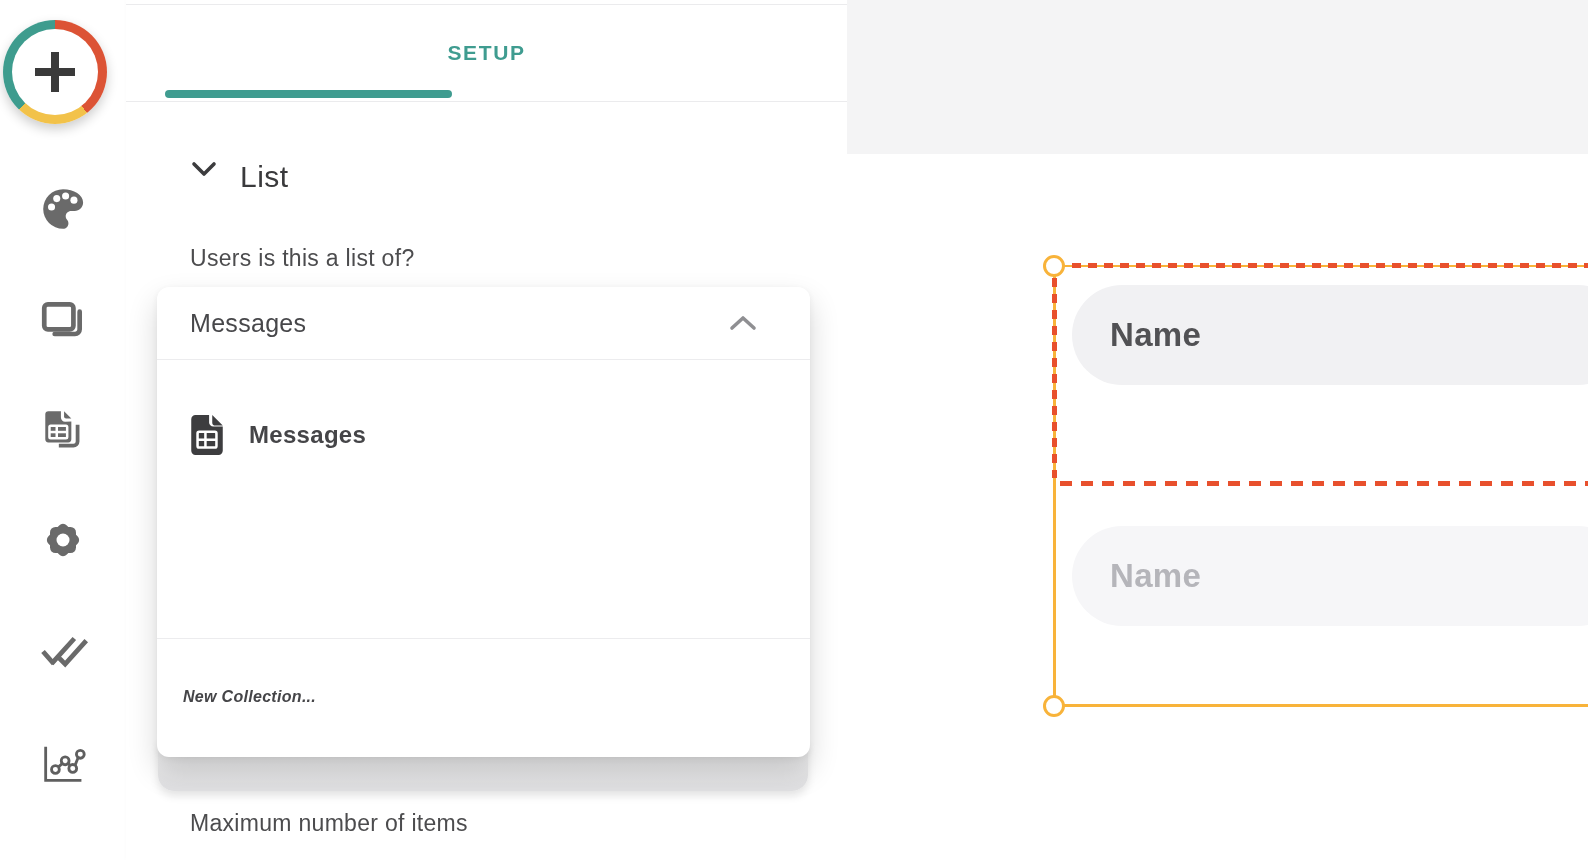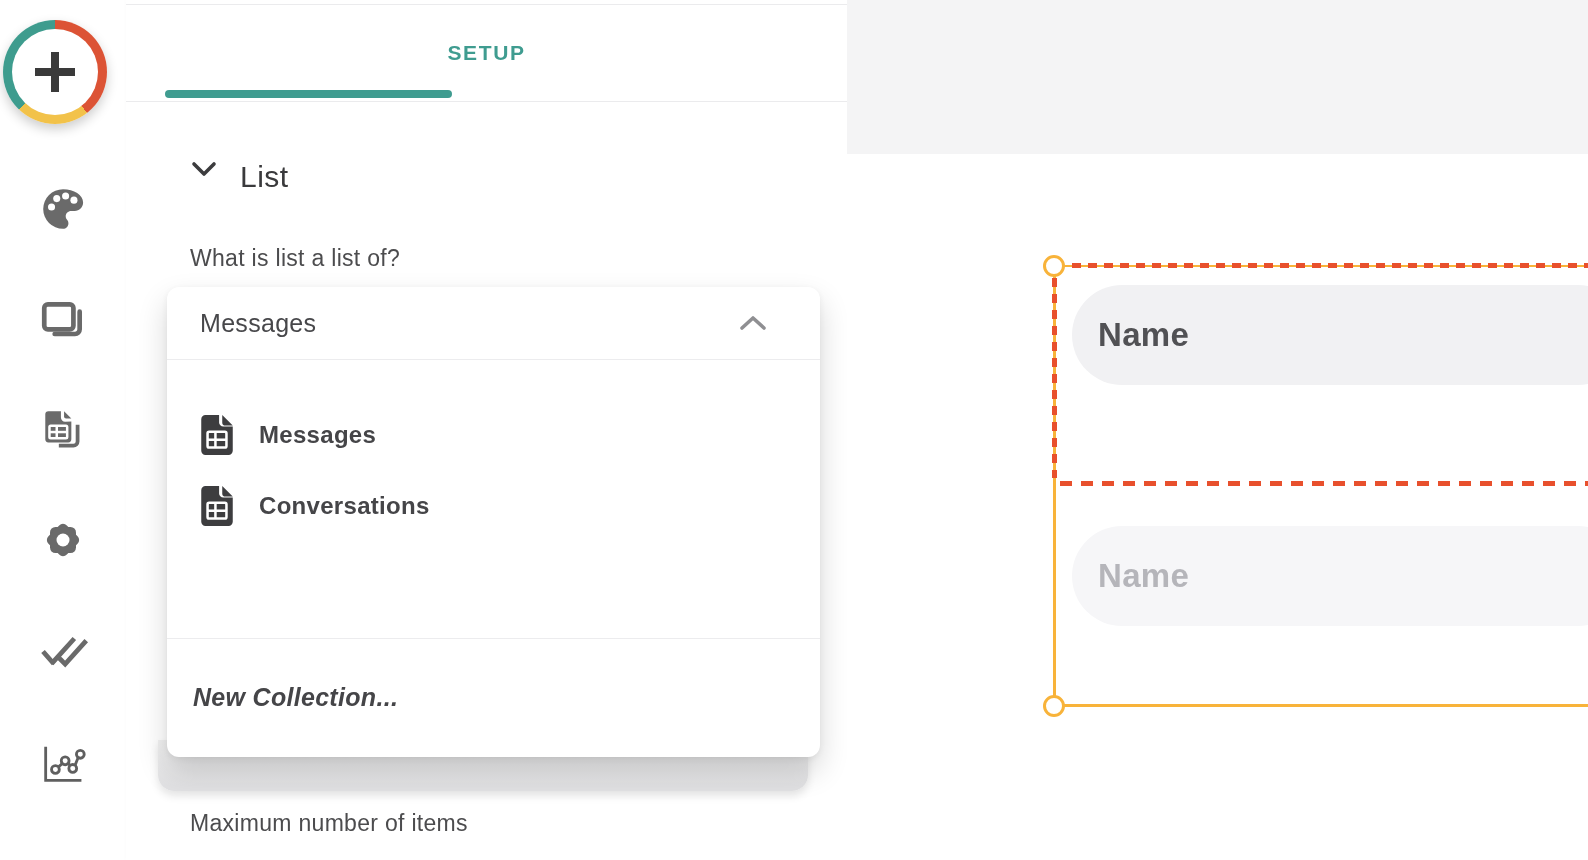--- a/index.html
+++ b/index.html
@@ -22,41 +22,41 @@
   .tab.active{color:#3f9c90;}
   .tab-underline{position:absolute;left:39px;bottom:3px;width:287px;height:8px;border-radius:5px;background:#3f9c90;}
 
   .section-head{position:absolute;left:64px;top:160px;height:42px;display:flex;gap:22px;cursor:pointer;}
   .section-title{font-size:30px;font-weight:400;color:#3a3a3c;letter-spacing:.5px;}
   .field-label{position:absolute;left:64px;top:245px;font-size:23px;color:#4c4c4e;letter-spacing:.3px;}
 
   .select-ghost{position:absolute;left:32px;top:740px;width:650px;height:51px;border-radius:0 0 16px 16px;
     background:linear-gradient(180deg,#f2f2f2 0%,#e1e1e3 90%);box-shadow:0 5px 9px rgba(0,0,0,.10);}
 
-  .dd-card{position:absolute;left:41px;top:287px;width:653px;height:470px;background:#fff;border-radius:12px;
+  .dd-card{position:absolute;left:31px;top:287px;width:653px;height:470px;background:#fff;border-radius:12px;
     box-shadow:0 14px 30px rgba(0,0,0,.16),0 2px 6px rgba(0,0,0,.06);}
   .dd-head{position:absolute;left:0;top:0;width:100%;height:72px;border-bottom:1px solid #ececee;display:flex;align-items:center;cursor:pointer;}
   .dd-head-label{margin-left:33px;font-size:25px;color:#47474a;letter-spacing:.3px;}
   .dd-head .chev{position:absolute;right:52px;top:26px;}
   .dd-item{position:absolute;left:0;width:100%;height:48px;display:flex;align-items:center;cursor:pointer;}
   .dd-item .sheet{margin-left:33px;flex:0 0 auto;}
   .dd-item-label{margin-left:25px;font-size:24px;font-weight:700;color:#454548;letter-spacing:.3px;}
   .dd-sep{position:absolute;left:0;top:351px;width:100%;height:0;border-top:1px solid #ececee;}
   .dd-new{position:absolute;left:0;top:376px;width:100%;height:68px;display:flex;align-items:center;cursor:pointer;}
-  .dd-new-label{margin-left:26px;font-size:25px;font-weight:700;font-style:italic;color:#454548;letter-spacing:.3px;}
+  .dd-new-label{margin-left:26px;font-size:16px;font-weight:700;font-style:italic;color:#454548;letter-spacing:.3px;}
 
   .max-label{position:absolute;left:64px;top:810px;font-size:23px;color:#4c4c4e;letter-spacing:.3px;}
 
   
   .canvas{position:absolute;left:847px;top:0;width:741px;height:860px;background:#fff;overflow:hidden;}
   .canvas-band{position:absolute;left:0;top:0;width:100%;height:154px;background:#f4f4f5;}
   .pill{position:absolute;left:225px;right:-40px;height:100px;border-radius:50px;display:flex;align-items:center;}
   .pill-1{top:285px;background:#f1f1f3;}
   .pill-2{top:526px;background:#f6f6f8;}
-  .pill-text{margin-left:26px;font-size:33px;font-weight:600;letter-spacing:.3px;text-align:center;}
+  .pill-text{margin-left:38px;font-size:33px;font-weight:600;letter-spacing:.3px;text-align:center;}
   .pill-1 .pill-text{color:#515154;}
   .pill-2 .pill-text{color:#b5b5ba;}
 
   .sel-line-top{position:absolute;left:207px;right:0;top:265px;height:2px;background:#f8b33a;}
   .sel-dash-top{position:absolute;left:225px;right:0;top:263px;height:5px;
     background:repeating-linear-gradient(90deg,#e8502d 0 9px,transparent 9px 16px);}
   .sel-line-left{position:absolute;left:206px;top:266px;width:3px;height:440px;background:#f8b33a;}
   .sel-dash-left{position:absolute;left:205px;top:278px;width:5px;height:200px;
     background:repeating-linear-gradient(180deg,#e8502d 0 9px,transparent 9px 16px);}
   .sel-dash-mid{position:absolute;left:213px;right:0;top:481px;height:5px;
@@ -156,21 +156,21 @@
       </div>
     </div>
 
     <div class="section-head">
       <svg width="28" height="18" viewBox="0 0 28 18">
         <polyline points="4,4 14,14 24,4" fill="none" stroke="#3c3c3e" stroke-width="3.6" stroke-linecap="round" stroke-linejoin="round"></polyline>
       </svg>
       <span class="section-title">List</span>
     </div>
 
-    <div class="field-label">What is list a list of?</div>
+    <div class="field-label">Users is this a list of?</div>
 
     <div class="select-ghost"></div>
 
     <div class="dd-card">
       <div class="dd-head">
         <span class="dd-head-label">Messages</span>
         <svg class="chev" width="30" height="20" viewBox="0 0 30 20">
           <polyline points="4,15 15,5 26,15" fill="none" stroke="#8f8f92" stroke-width="3.6" stroke-linecap="round" stroke-linejoin="round"></polyline>
         </svg>
       </div>
@@ -181,32 +181,20 @@
           <path d="M21 1l10 10h-7a3 3 0 0 1-3-3z" fill="#3d3d3f"></path>
           <g stroke="#fff" stroke-width="2.4" fill="none">
             <rect x="7" y="17" width="18" height="15" rx="1.5"></rect>
             <line x1="7" y1="24.5" x2="25" y2="24.5"></line>
             <line x1="14.5" y1="17" x2="14.5" y2="32"></line>
           </g>
         </svg>
         <span class="dd-item-label">Messages</span>
       </div>
 
-      <div class="dd-item" style="top:195px">
-        <svg class="sheet" width="34" height="42" viewBox="0 0 32 40">
-          <path d="M5 1h13l-.001 7A4 4 0 0 0 22 12l9-.001V35a4 4 0 0 1-4 4H5a4 4 0 0 1-4-4V5a4 4 0 0 1 4-4z" fill="#3d3d3f"></path>
-          <path d="M21 1l10 10h-7a3 3 0 0 1-3-3z" fill="#3d3d3f"></path>
-          <g stroke="#fff" stroke-width="2.4" fill="none">
-            <rect x="7" y="17" width="18" height="15" rx="1.5"></rect>
-            <line x1="7" y1="24.5" x2="25" y2="24.5"></line>
-            <line x1="14.5" y1="17" x2="14.5" y2="32"></line>
-          </g>
-        </svg>
-        <span class="dd-item-label">Conversations</span>
-      </div>
 
 
       <div class="dd-sep"></div>
 
       <div class="dd-new">
         <span class="dd-new-label">New Collection...</span>
       </div>
     </div>
 
     <div class="max-label">Maximum number of items</div>

